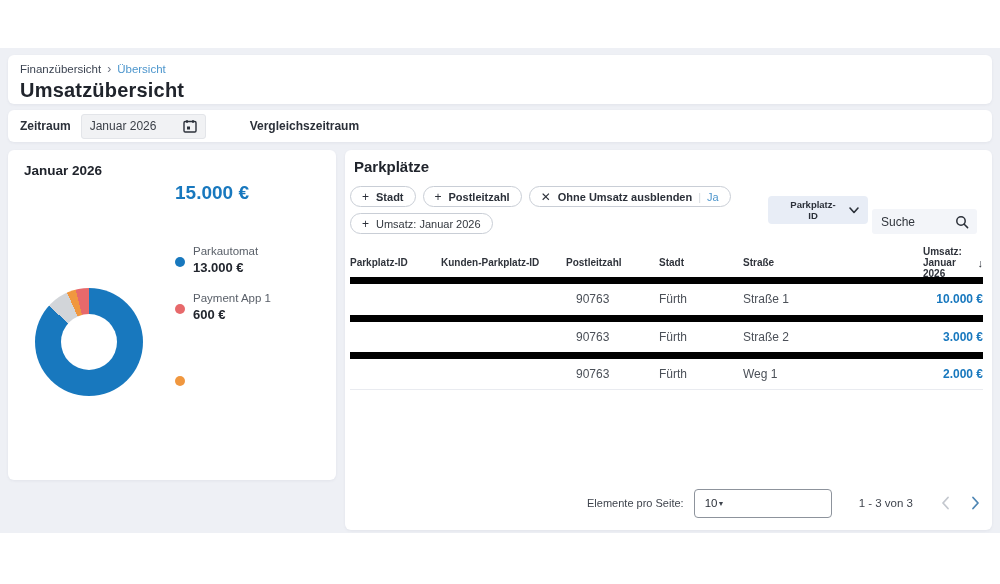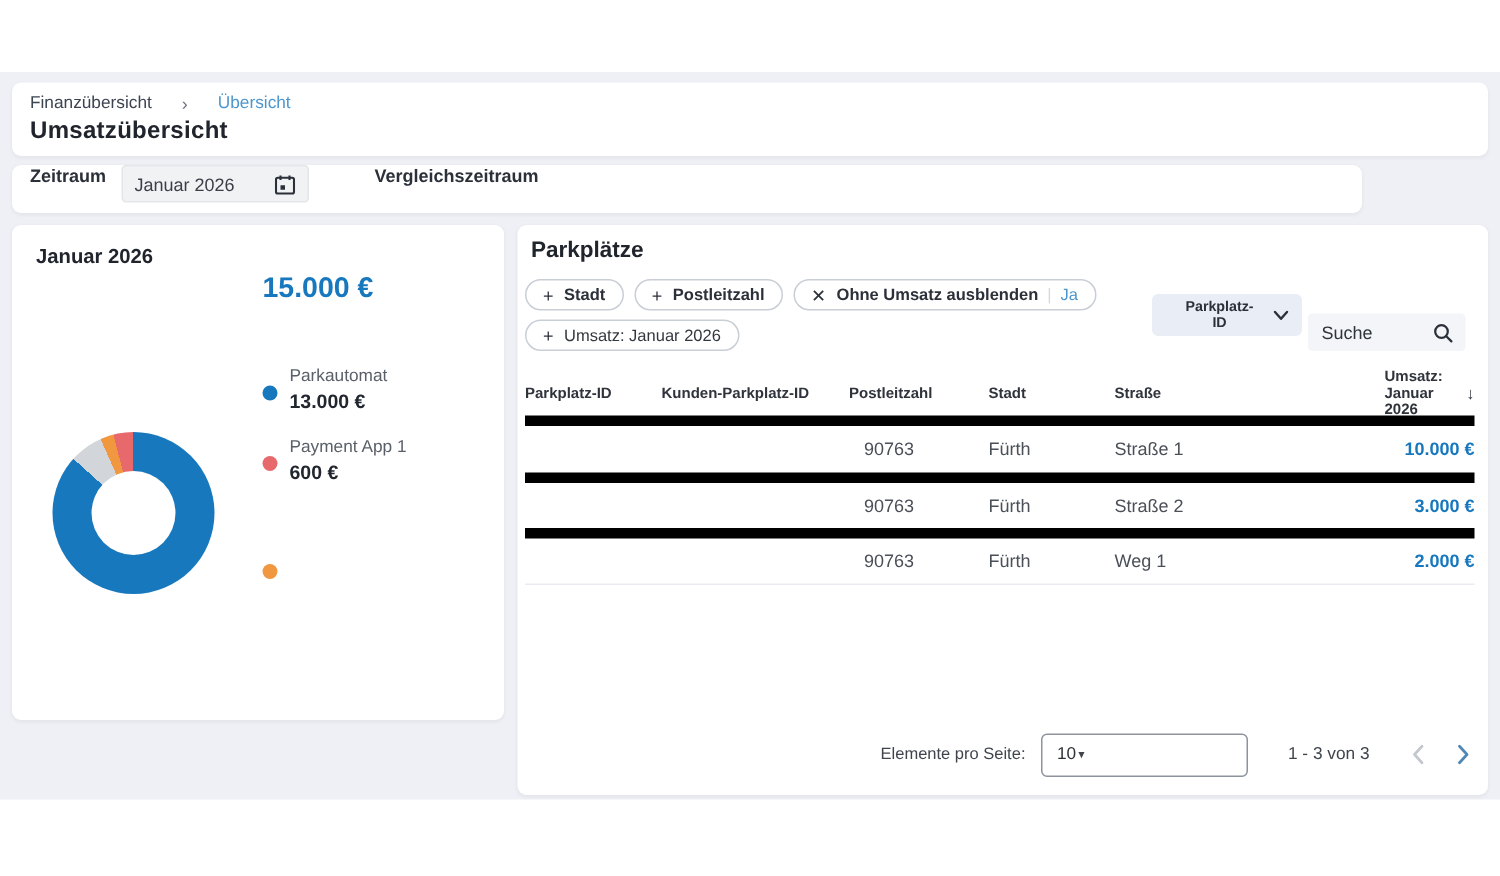--- a/index.html
+++ b/index.html
@@ -14,26 +14,26 @@
   .content-band {
     position:absolute; left:0; top:48px; width:1000px; height:485px;
     background:#eef0f5;
   }
   .card {
     position:absolute; background:#ffffff; border-radius:6px;
     box-shadow:0 1px 3px rgba(30,40,60,0.06);
   }
   
   .header-card { left:8px; top:55px; width:984px; height:49px; padding:7px 12px; }
-  .breadcrumb { font-size:11.5px; color:#3c4452; display:flex; gap:20px; align-items:center; }
+  .breadcrumb { font-size:11.5px; color:#3c4452; display:flex; gap:6px; align-items:center; }
   .breadcrumb .sep { color:#6b7280; font-size:12px; }
   .breadcrumb .current { color:#4d96cd; }
-  .page-title { font-size:16px; font-weight:700; color:#20242c; margin-top:3px; letter-spacing:.2px; }
-  
-  .filter-card { left:8px; top:110px; width:900px; height:32px; display:flex; align-items:flex-start; padding:0 12px; }
+  .page-title { font-size:20px; font-weight:700; color:#20242c; margin-top:3px; letter-spacing:.2px; }
+  
+  .filter-card { left:8px; top:110px; width:984px; height:32px; display:flex; align-items:center; padding:0 12px; }
   .filter-label { font-size:12px; font-weight:700; color:#2b3039; }
   .date-box {
     height:25px; background:#f1f2f4; border:1px solid #e3e5e9; border-radius:3px;
     display:flex; align-items:center; padding:0 8px; font-size:12px; color:#3a3f47;
   }
   .date-box.zeitraum { width:125px; margin-left:10px; justify-content:space-between; }
   .date-box.vergleich { width:130px; margin-left:9px; color:#8a8f99; justify-content:space-between; }
   .filter-label.second { margin-left:44px; }
   .cal-icon { width:14px; height:14px; flex:0 0 auto; }
   

